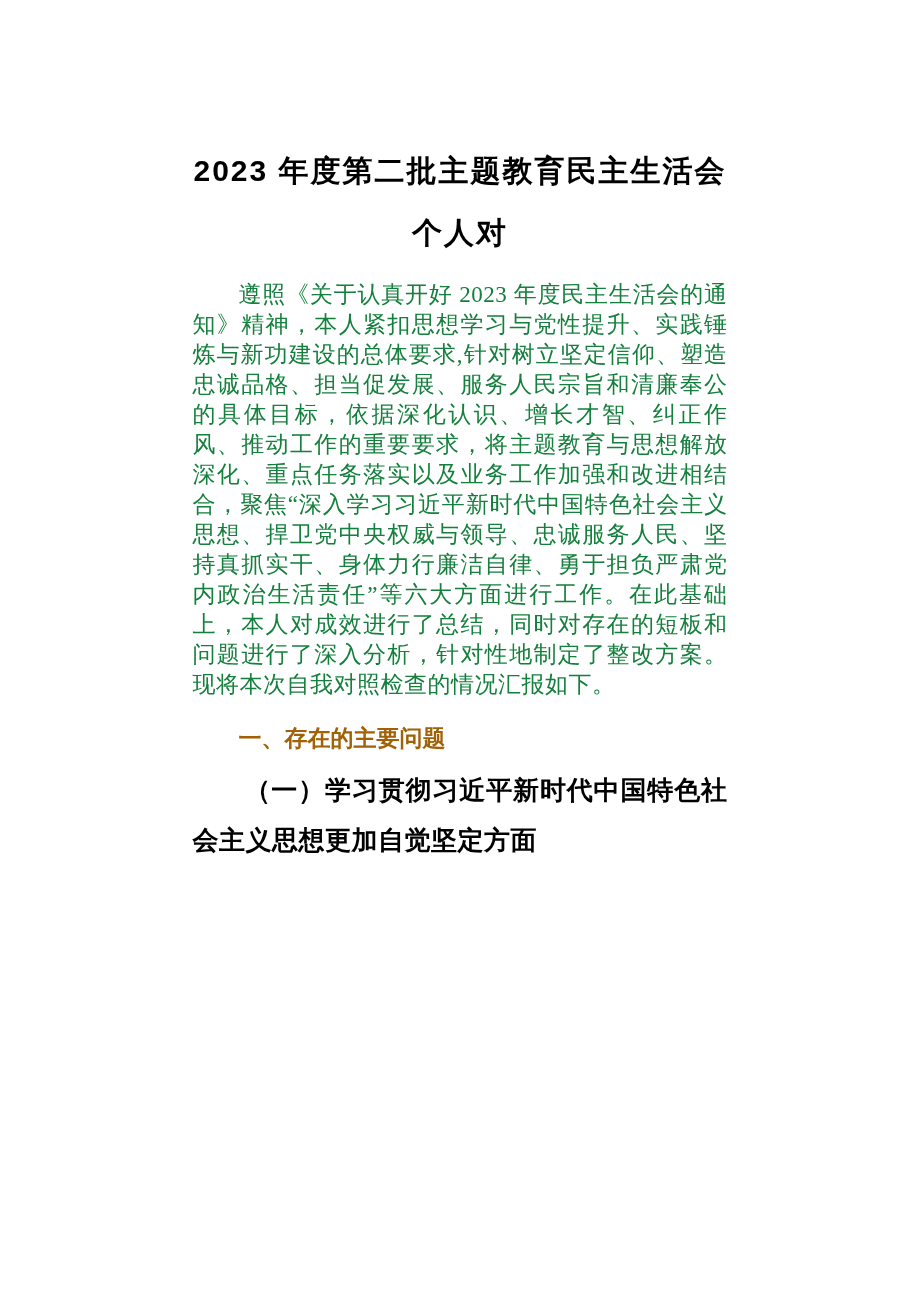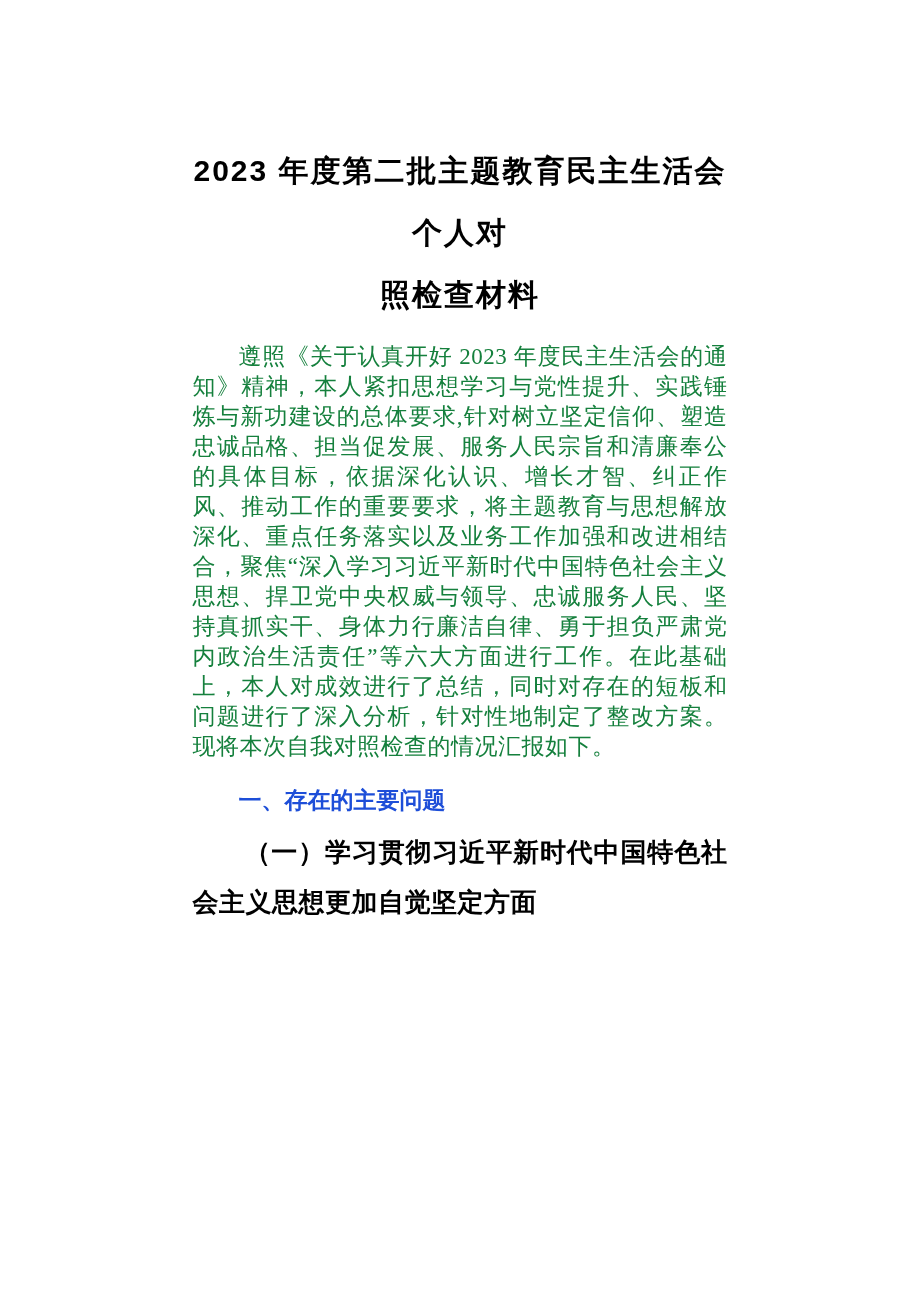--- a/index.html
+++ b/index.html
@@ -41,21 +41,21 @@
     letter-spacing: 0.5px;
     color: #15803d;
   }
   .heading-1 {
     margin: 16px 0 6px 0;
     font-family: "Liberation Sans", sans-serif;
     font-weight: 700;
     font-size: 23px;
     line-height: 44px;
     text-indent: 2em;
-    color: #1d4ed8;
+    color: #a16207;
   }
   .heading-2 {
     margin: 4px 0 8px 0;
     font-weight: 700;
     font-size: 26px;
     line-height: 50px;
     text-align: justify;
     text-indent: 2em;
     letter-spacing: 0.5px;
     color: #000000;
@@ -64,21 +64,20 @@
     font-weight: 700;
   }
 </style>
 </head>
 <body>
 
 <div class="page">
 
   <h1 class="doc-title">
     <span class="title-line">2023 年度第二批主题教育民主生活会个人对</span>
-    <span class="title-line">照检查材料</span>
   </h1>
 
   <p class="body-para">遵照《关于认真开好 2023 年度民主生活会的通知》精神，本人紧扣思想学习与党性提升、实践锤炼与新功建设的总体要求,针对树立坚定信仰、塑造忠诚品格、担当促发展、服务人民宗旨和清廉奉公的具体目标，依据深化认识、增长才智、纠正作风、推动工作的重要要求，将主题教育与思想解放深化、重点任务落实以及业务工作加强和改进相结合，聚焦“深入学习习近平新时代中国特色社会主义思想、捍卫党中央权威与领导、忠诚服务人民、坚持真抓实干、身体力行廉洁自律、勇于担负严肃党内政治生活责任”等六大方面进行工作。在此基础上，本人对成效进行了总结，同时对存在的短板和问题进行了深入分析，针对性地制定了整改方案。现将本次自我对照检查的情况汇报如下。</p>
 
   <h2 class="heading-1">一、存在的主要问题</h2>
 
   <h3 class="heading-2">（一）学习贯彻习近平新时代中国特色社会主义思想更加自觉坚定方面</h3>
 
 
 </div>

